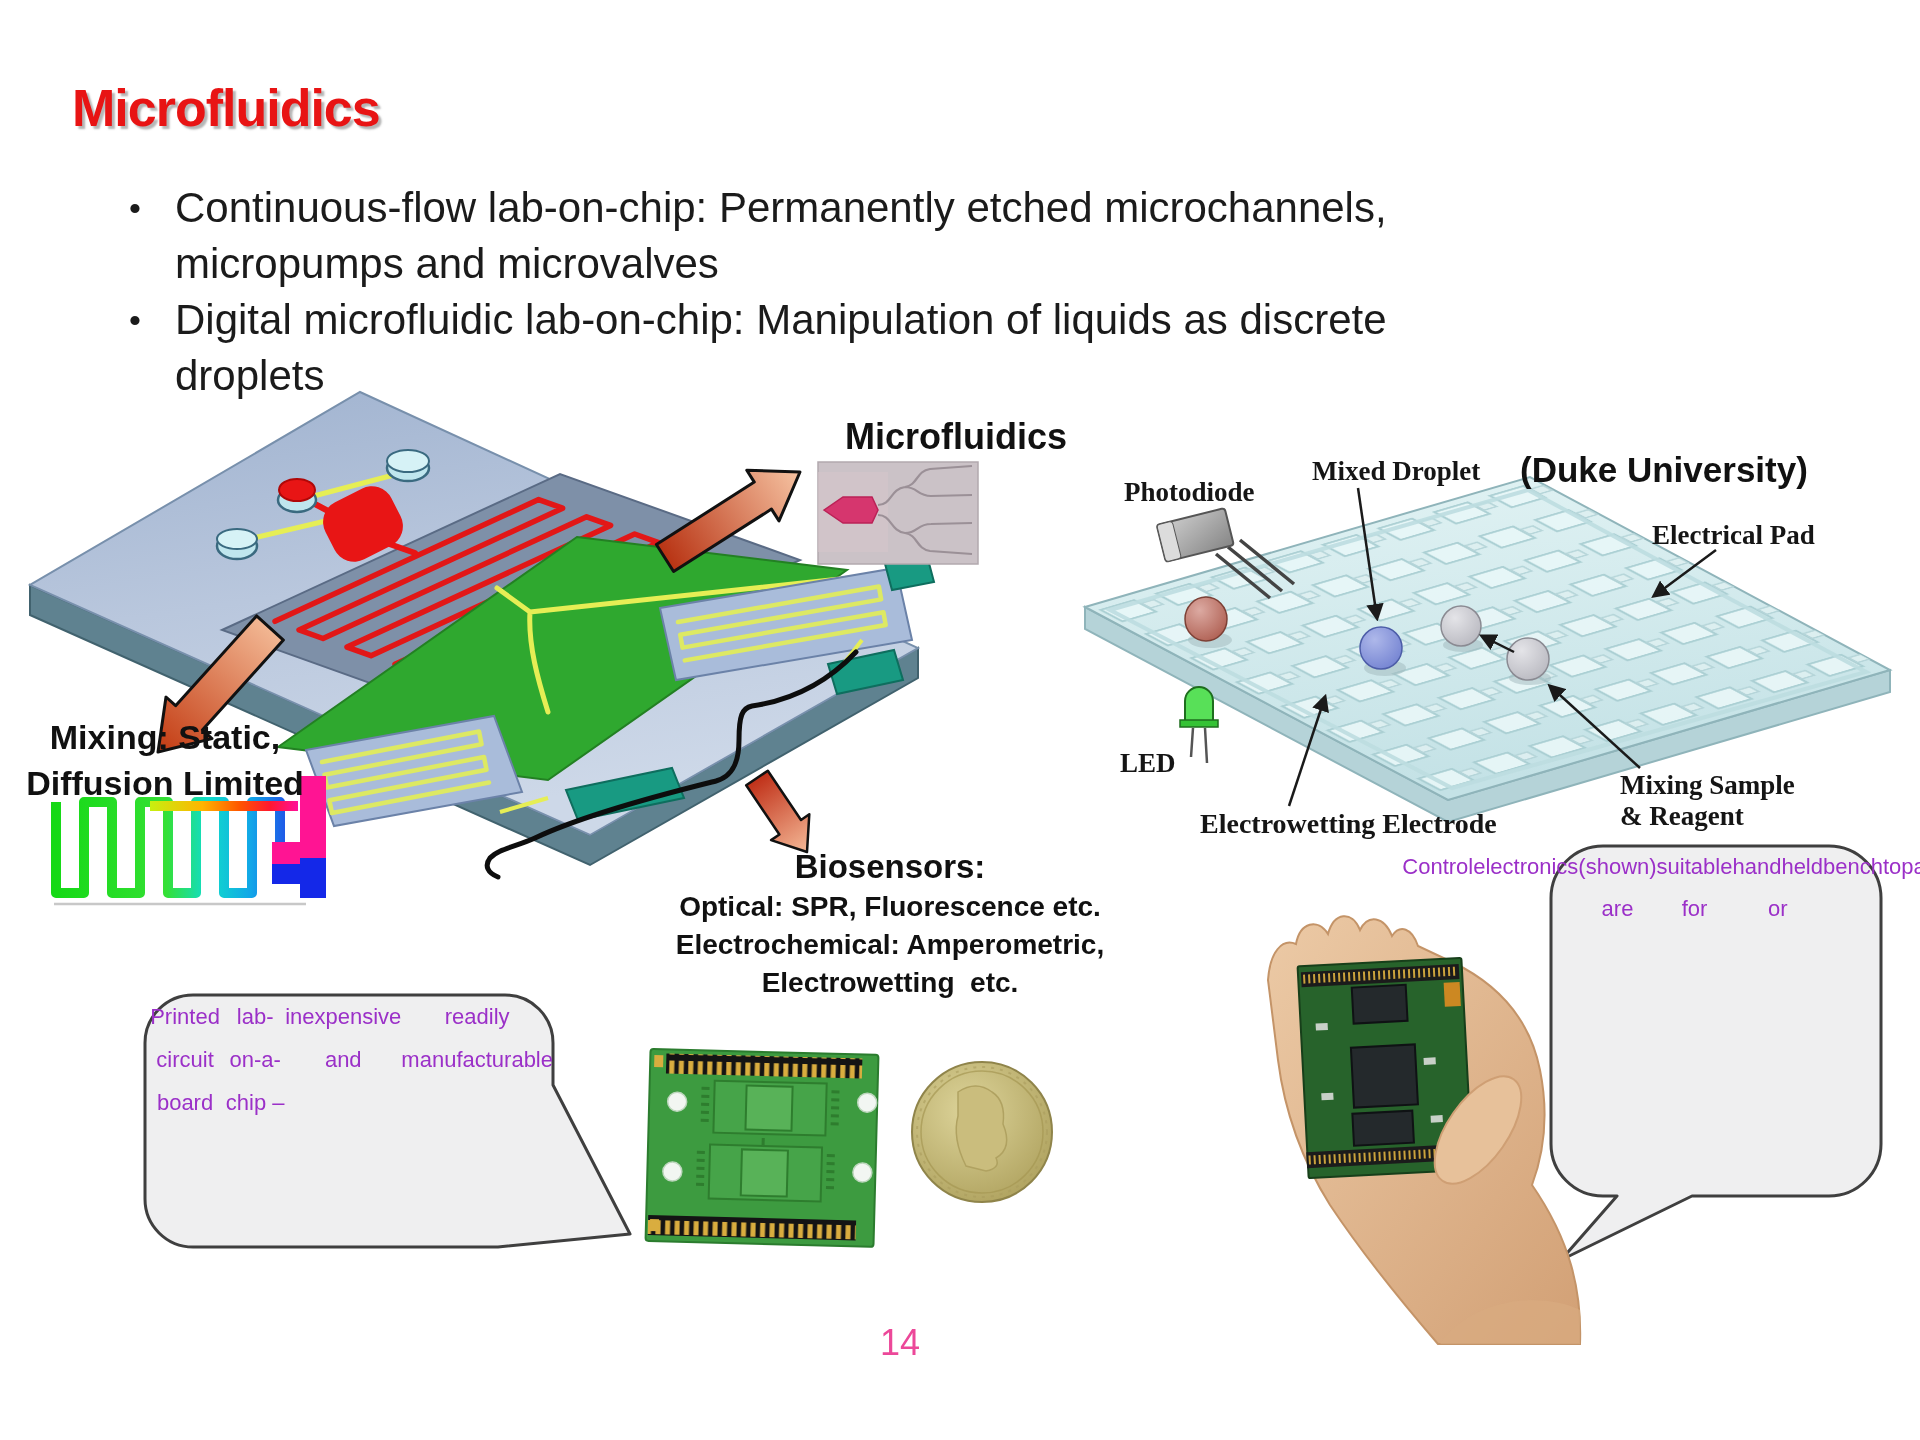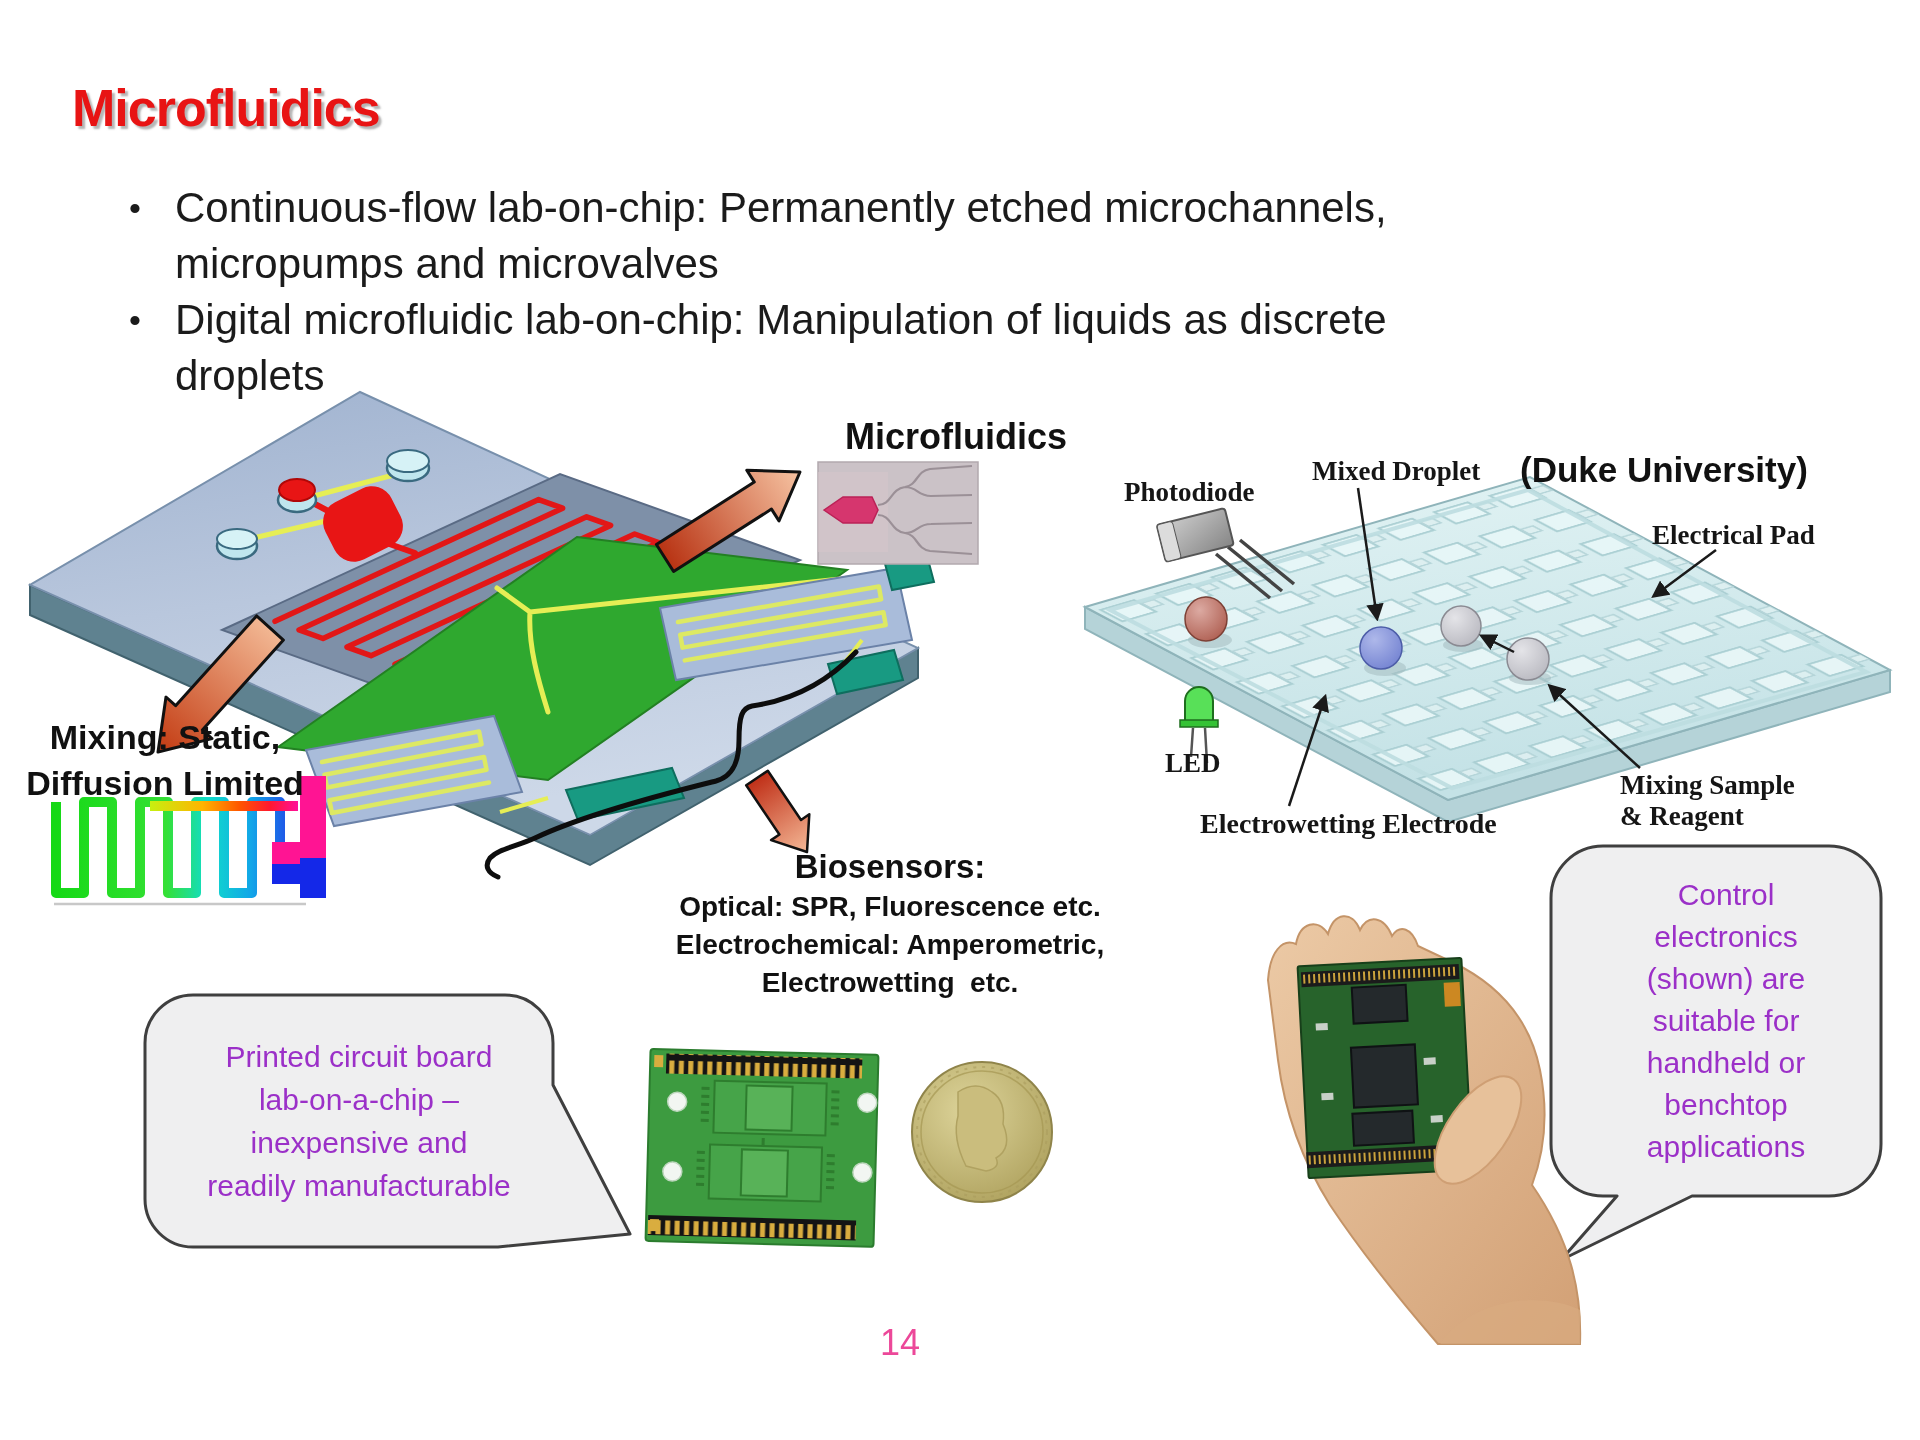--- a/index.html
+++ b/index.html
@@ -14,22 +14,22 @@
   .blabel{position:absolute;font-weight:bold;color:#111;white-space:nowrap;}
   .serif-label{position:absolute;font-family:"Liberation Serif",serif;font-weight:600;
                font-size:27px;color:#151515;white-space:nowrap;}
   .mux{left:820px;top:416px;width:272px;text-align:center;font-size:36px;}
   .mixing{left:0px;top:714px;width:330px;text-align:center;font-size:34px;line-height:46px;}
   .bio{left:640px;top:846px;width:500px;text-align:center;color:#111;}
   .bio-title{font-size:33px;font-weight:bold;line-height:42px;}
   .bio-line{font-size:28px;font-weight:bold;line-height:38px;}
   .pre{white-space:pre;}
   .duke-credit{left:1520px;top:450px;width:360px;font-size:35px;}
-  .callout-text{position:absolute;display:flex;flex-direction:column;justify-content:center;
-                text-align:center;color:#9b30c8;font-size:30px;margin-left:10px;}
+  .callout-text{position:absolute;display:flex;flex-direction:row;justify-content:center;
+                text-align:center;color:#9b30c8;font-size:22px;}
   .callout-pcb{left:145px;top:995px;width:408px;height:252px;line-height:43px;}
   .callout-ctl{left:1551px;top:846px;width:330px;height:350px;line-height:42px;}
   .pagenum{left:845px;top:1322px;width:110px;text-align:center;font-size:36px;color:#ec4899;}
   svg{position:absolute;left:0;top:0;}
 </style>
 </head>
 <body>
 
 <div class="slide">
 
@@ -306,21 +306,21 @@
   <div class="bio-title">Biosensors:</div>
   <div class="bio-line">Optical: SPR, Fluorescence etc.</div>
   <div class="bio-line">Electrochemical: Amperometric,</div>
   <div class="bio-line pre">Electrowetting  etc.</div>
 </div>
 
 <div class="blabel duke-credit">(Duke University)</div>
 <div class="serif-label" style="left:1124px;top:477px;">Photodiode</div>
 <div class="serif-label" style="left:1312px;top:456px;">Mixed Droplet</div>
 <div class="serif-label" style="left:1652px;top:520px;">Electrical Pad</div>
-<div class="serif-label" style="left:1120px;top:748px;margin-left:45px;">LED</div>
+<div class="serif-label" style="left:1120px;top:748px;">LED</div>
 <div class="serif-label" style="left:1200px;top:808px;font-size:28px;">Electrowetting Electrode</div>
 <div class="serif-label" style="left:1620px;top:770px;">
   <div>Mixing Sample</div>
   <div>&amp; Reagent</div>
 </div>
 
 <div class="callout-text callout-pcb">
   <div>Printed circuit board</div>
   <div>lab-on-a-chip –</div>
   <div>inexpensive and</div>

